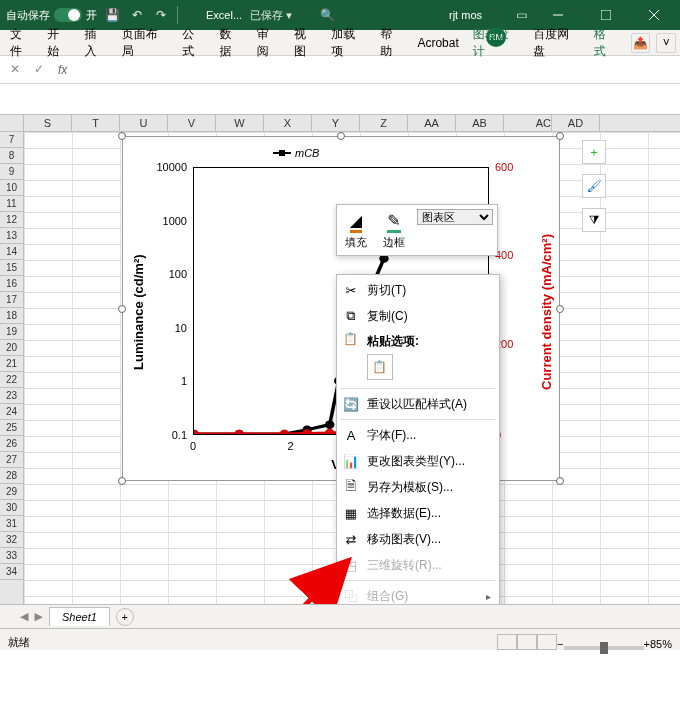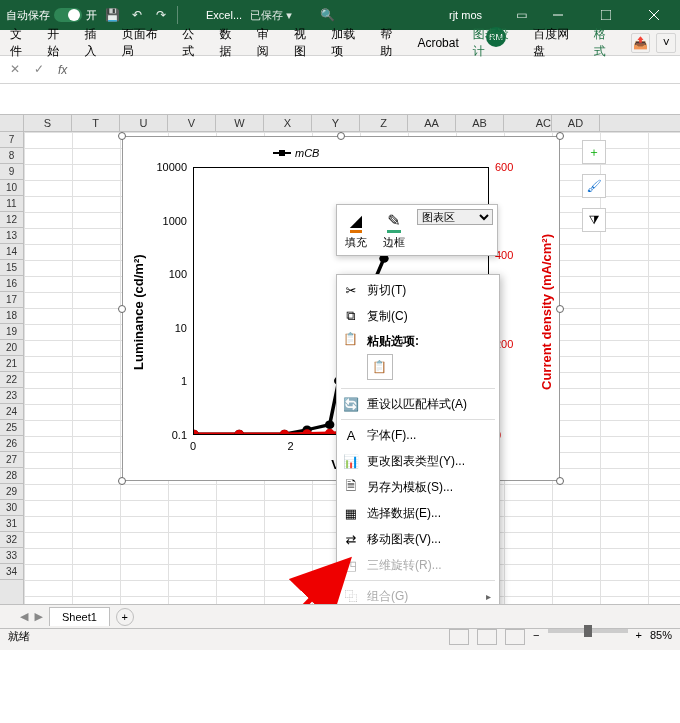--- a/index.html
+++ b/index.html
@@ -75,24 +75,24 @@
 .cm-item .ico { position: absolute; left: 6px; width: 16px; height: 16px; display: flex; align-items: center; justify-content: center; font-size: 13px; }
 .cm-item .arr { margin-left: auto; font-size: 10px; color: #666; }
 .cm-sep { height: 1px; background: #ddd; margin: 2px 4px; }
 .cm-head { font-weight: bold; padding: 4px 8px 2px 30px; position: relative; }
 .cm-head .ico { position: absolute; left: 6px; top: 3px; }
 .cm-paste-opt { padding: 2px 0 6px 30px; }
 .cm-paste-opt .pb { width: 26px; height: 26px; border: 1px solid #bbb; display: inline-flex; align-items: center; justify-content: center; }
 
 .sheet-tabs { height: 24px; border-top: 1px solid #bfbfbf; display: flex; align-items: center; background: #f3f2f1; padding-left: 20px; gap: 6px; font-size: 11px; }
 .sheet-tabs .nav { color: #888; }
-.sheet-tab { padding: 3px 12px; background: #fff; border: 1px solid #bfbfbf; border-bottom: none; }
+.sheet-tab { padding: 3px 12px; background: #fff; border: 1px solid #bfbfbf; border-bottom: none; font-style: italic; }
 .add-sheet { width: 18px; height: 18px; border: 1px solid #bfbfbf; border-radius: 50%; display: flex; align-items: center; justify-content: center; }
 
-.statusbar { height: 22px; background: #f3f2f1; border-top: 1px solid #bfbfbf; display: flex; align-items: flex-start; padding: 0 8px; font-size: 11px; gap: 8px; }
+.statusbar { height: 22px; background: #f3f2f1; border-top: 1px solid #bfbfbf; display: flex; align-items: flex-end; padding: 0 8px; font-size: 11px; }
 .statusbar .sp { flex: 1; }
 .view-btn { width: 20px; height: 16px; border: 1px solid #bbb; }
 .zoom-slider { width: 80px; height: 4px; background: #ccc; position: relative; }
 .zoom-slider::after { content: ""; width: 8px; height: 12px; background: #666; position: absolute; left: 36px; top: -4px; }
 
 .arrow-annot { position: absolute; top: 460px; left: 190px; width: 200px; height: 180px; pointer-events: none; }
 </style>
 </head>
 <body>
 

